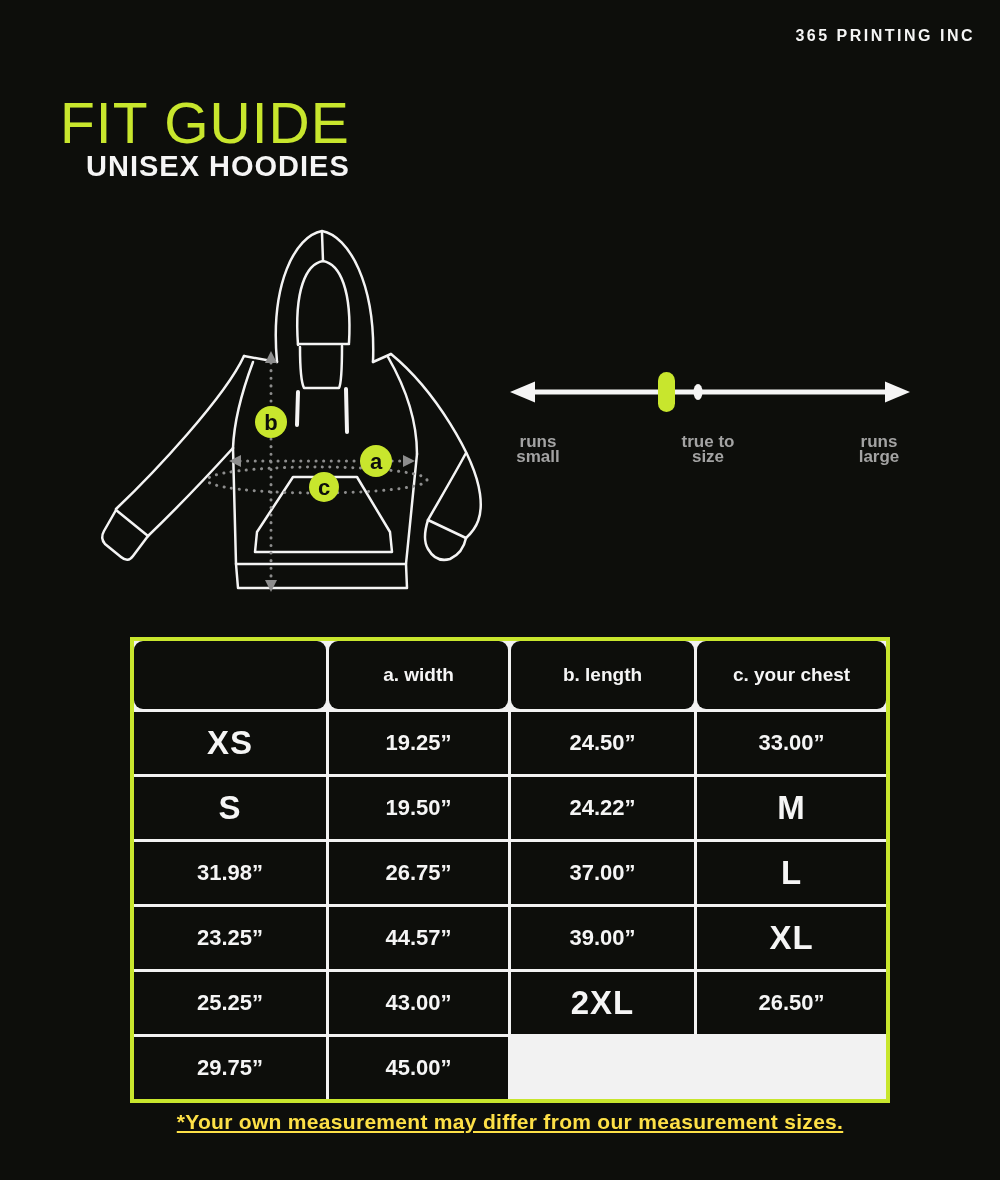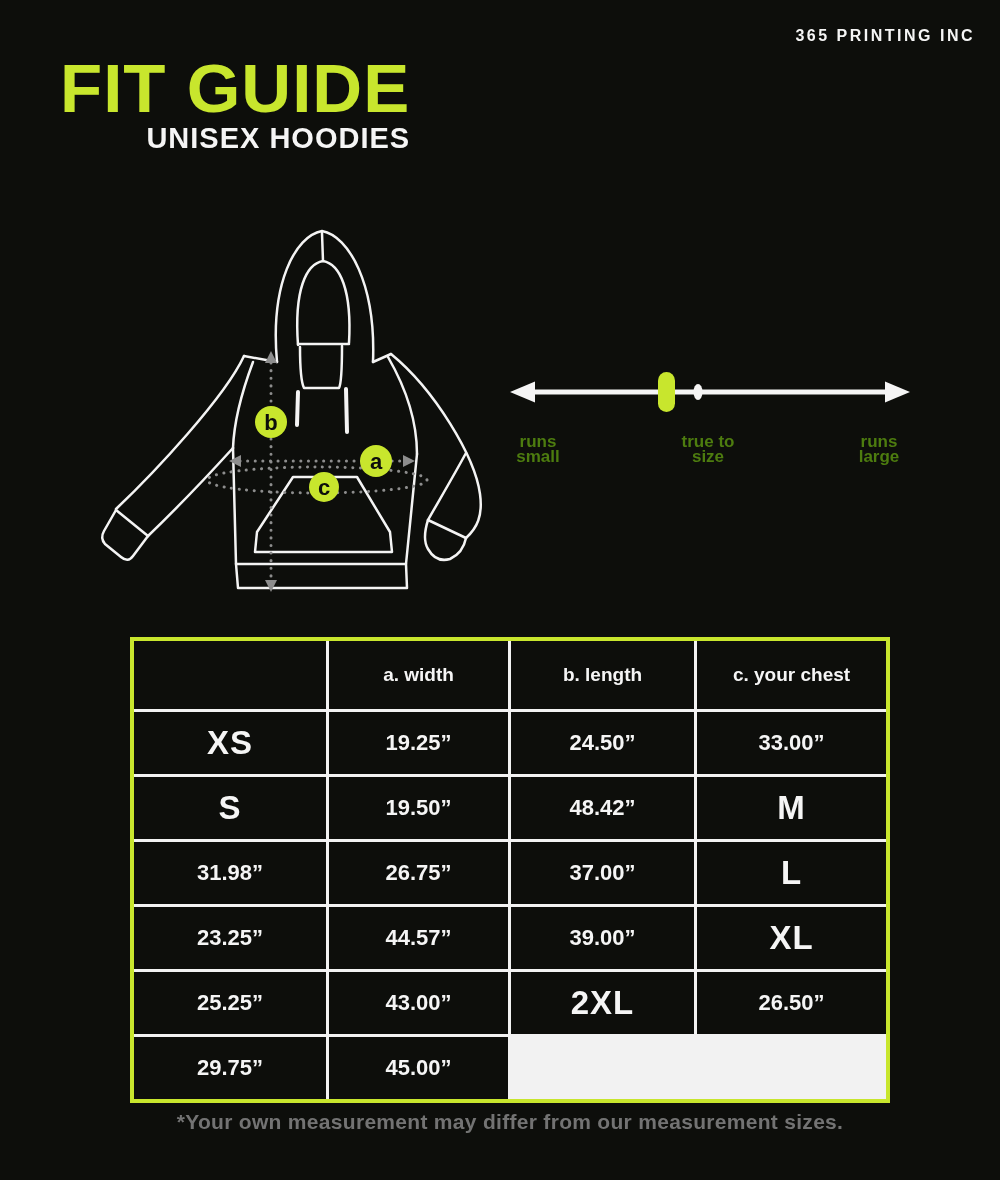--- a/index.html
+++ b/index.html
@@ -8,59 +8,60 @@
     background:#0d0e0b; overflow:hidden;
     font-family:"Liberation Sans", sans-serif; color:#f5f5f5;
   }
   .brand {
     position:absolute; top:27px; right:25px;
     font-size:16px; font-weight:bold; letter-spacing:2.5px; color:#f5f5f5;
     white-space:nowrap;
   }
   .title-block { position:absolute; left:60px; top:56px; text-align:right; }
   .title {
-    color:#c8e62d; font-size:69px; font-weight:bold;
-    line-height:0.95; letter-spacing:1px; white-space:nowrap;
+    color:#c8e62d; font-size:57px; font-weight:normal;
+    line-height:0.95; letter-spacing:1px; white-space:nowrap;margin-top:40px;
   }
   .subtitle {
     color:#f5f5f5; font-size:29px; font-weight:bold;
     letter-spacing:1px; white-space:nowrap;
   }
   .hoodie-svg { position:absolute; left:95px; top:222px; }
   .scale-svg  { position:absolute; left:505px; top:370px; }
   .scale-label {
     position:absolute; top:434px; transform:translateX(-50%);
     text-align:center; font-size:17px; font-weight:bold; line-height:15px;
-    color:#4d7c0f; white-space:nowrap;
+    color:#a3a3a3; white-space:nowrap;
   }
   .scale-label.left   { left:538px; }
   .scale-label.center { left:708px; }
   .scale-label.right  { left:879px; }
 
   .size-table {
     position:absolute; left:130px; top:637px; width:752px; height:458px;
     border:4px solid #c8e62d; background:#0d0e0b;
   }
   .size-grid {
     display:grid; width:100%; height:100%;
     grid-template-columns:192px 179px 183px 189px;
     grid-template-rows:68px repeat(6, 62px);
     gap:3px; background:#f2f2f2;
   }
   .cell {
     background:#0d0e0b; display:flex; align-items:center; justify-content:center;
     color:#f5f5f5; font-weight:bold;
   }
-  .cell.head { font-size:19px; }
+  .cell.head { font-size:19px;border-radius:9px; }
   .cell.size { font-size:33px; letter-spacing:1px; }
   .cell.val  { font-size:22px; }
   .footnote {
     position:absolute; left:130px; top:1110px; width:760px;
-    text-align:center; font-size:21px; font-weight:bold; color:#737373;
+    text-align:center; font-size:21px; font-weight:bold; color:#fde047;
     letter-spacing:0.3px;
+    text-decoration:underline;
   }
 </style>
 </head>
 <body>
 
 <div class="page">
 
   <div class="brand">365 PRINTING INC</div>
 
   <div class="title-block">
@@ -152,21 +153,21 @@
       <div class="cell head">b. length</div>
       <div class="cell head">c. your chest</div>
 
       <div class="cell size">XS</div>
       <div class="cell val">19.25”</div>
       <div class="cell val">24.50”</div>
       <div class="cell val">33.00”</div>
 
       <div class="cell size">S</div>
       <div class="cell val">19.50”</div>
-      <div class="cell val">48.42”</div>
+      <div class="cell val">24.22”</div>
 
       <div class="cell size">M</div>
       <div class="cell val">31.98”</div>
       <div class="cell val">26.75”</div>
       <div class="cell val">37.00”</div>
 
       <div class="cell size">L</div>
       <div class="cell val">23.25”</div>
       <div class="cell val">44.57”</div>
       <div class="cell val">39.00”</div>

